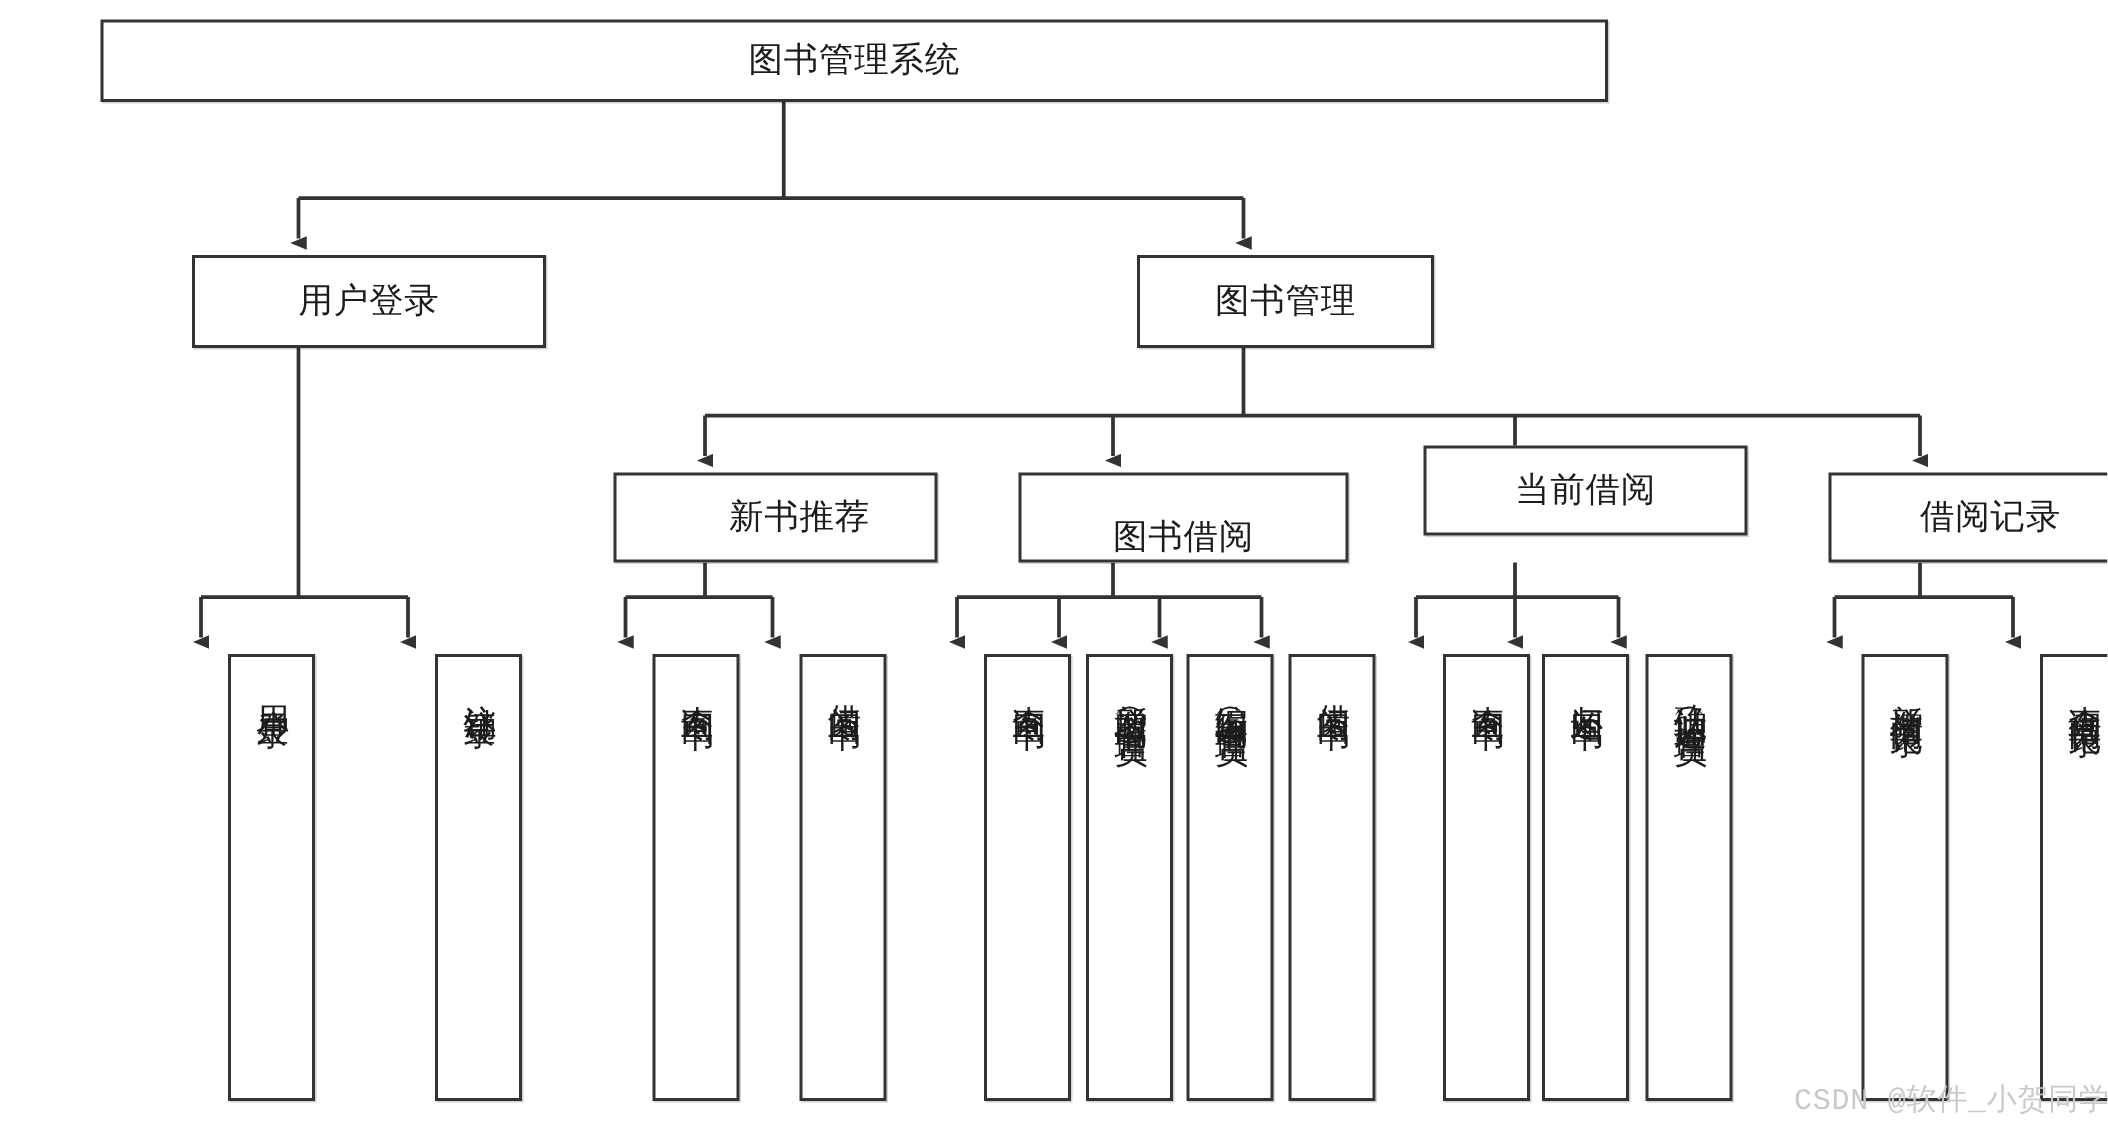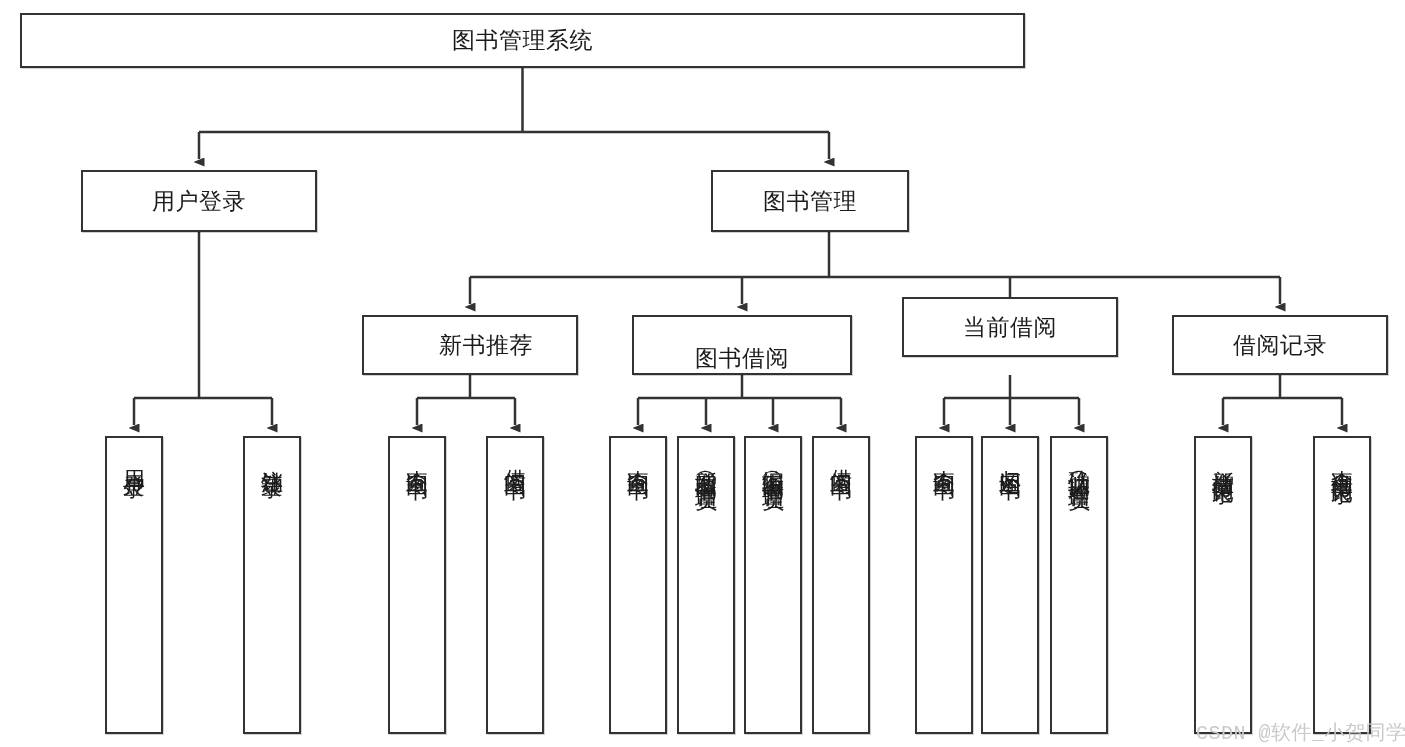--- a/index.html
+++ b/index.html
@@ -26,20 +26,21 @@
   }
   .node-box {
     position: absolute;
     box-sizing: border-box;
     border: 2.5px solid #333333;
     background: #ffffff;
     display: flex;
     align-items: center;
     justify-content: center;
     box-shadow: 1px 1px 0 rgba(0,0,0,0.18);
+    margin-left: 47px;
   }
   .node-label {
     color: #1c1c1c;
     font-size: 23px;
     line-height: 1.25;
     letter-spacing: 0.5px;
     white-space: nowrap;
   }
   .node-box.leaf {
     align-items: flex-start;

